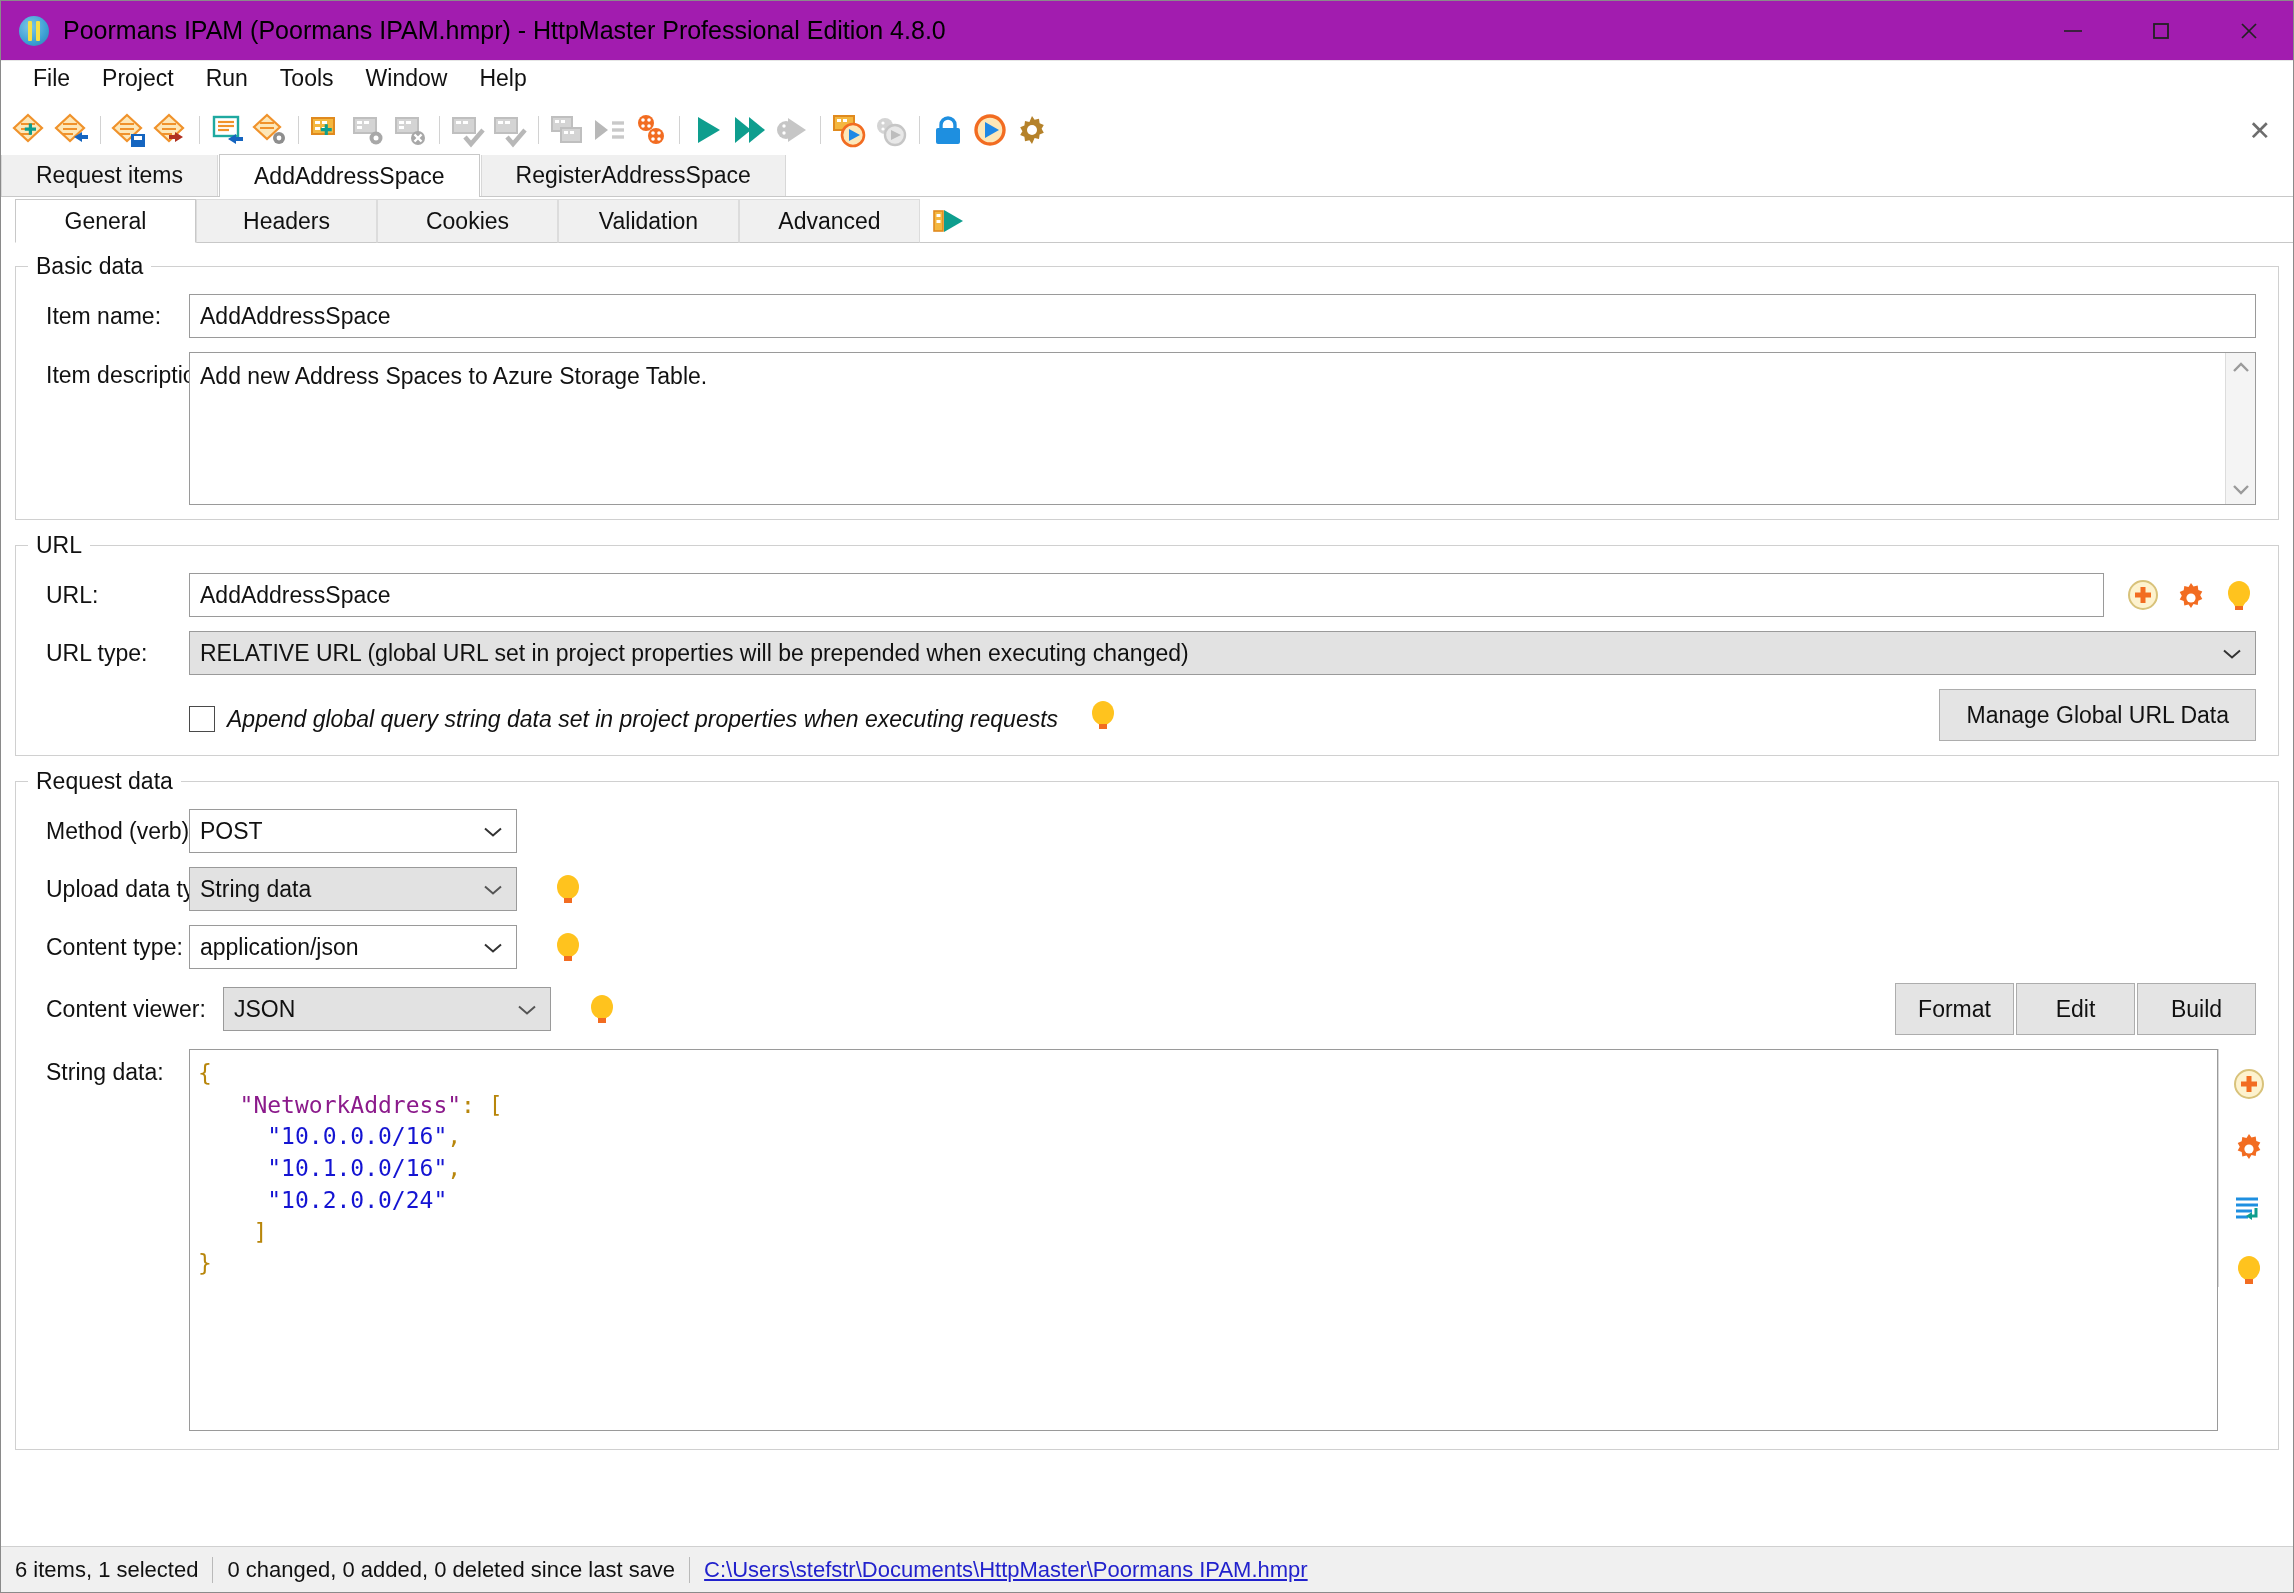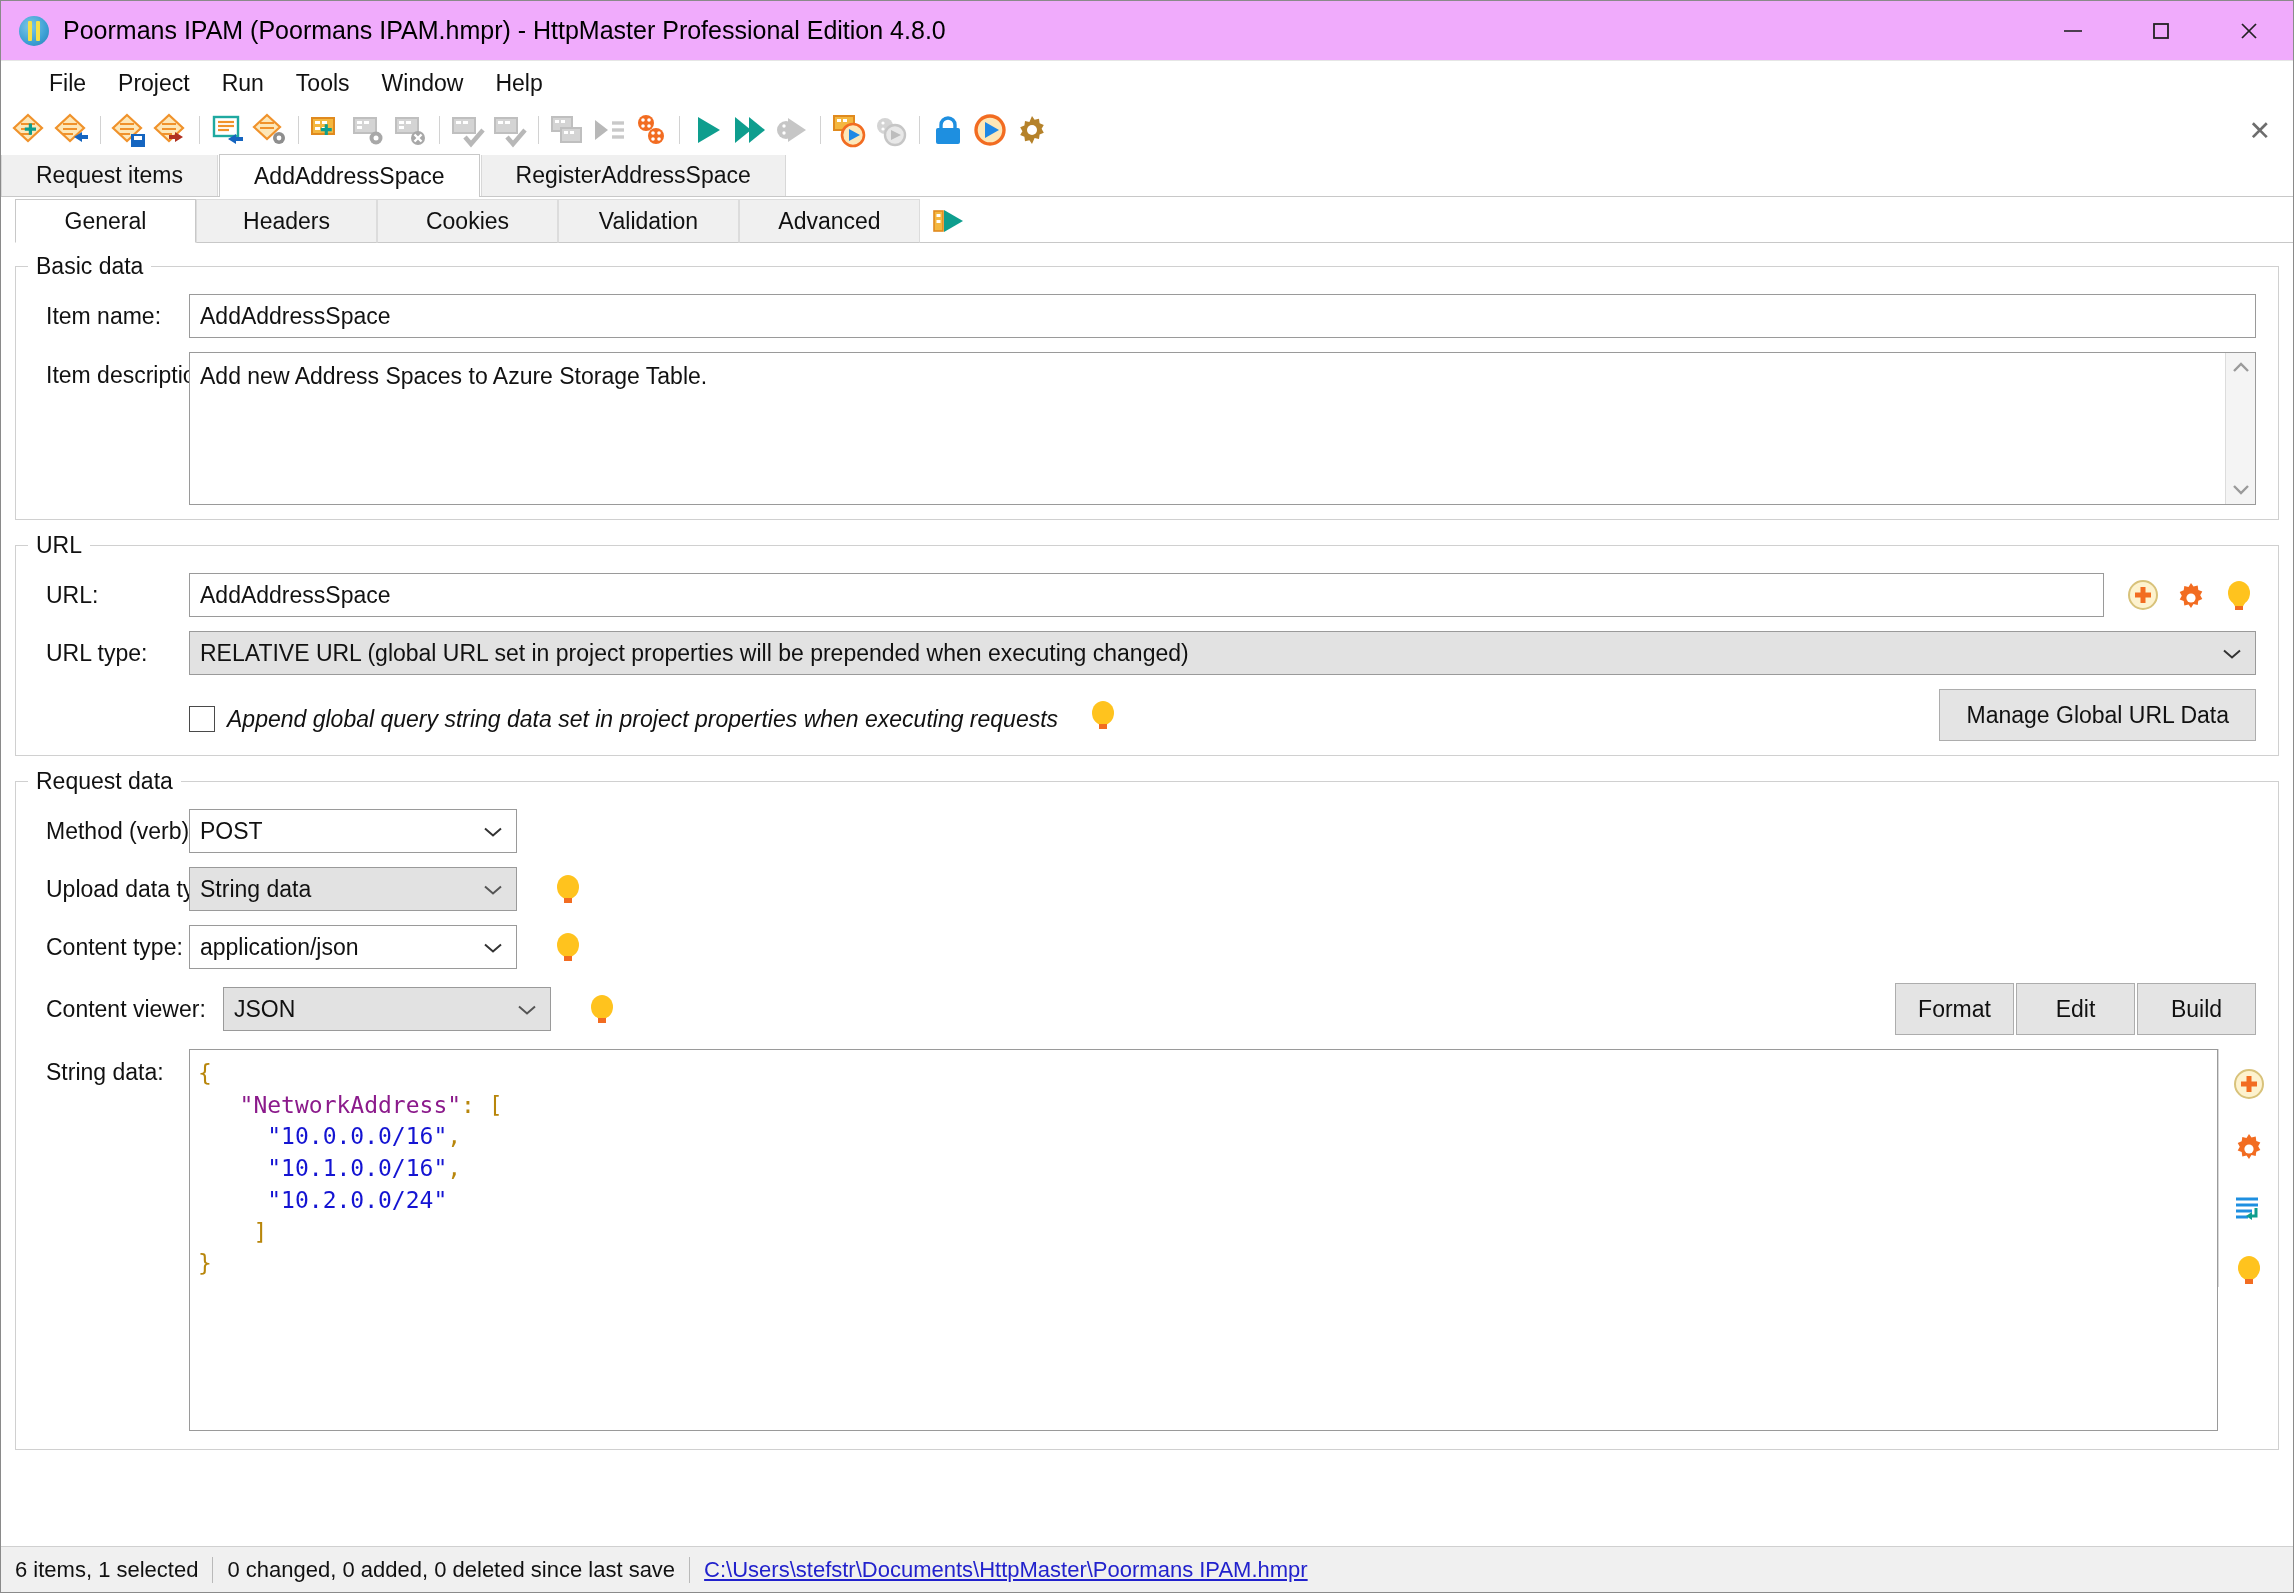--- a/index.html
+++ b/index.html
@@ -12,21 +12,21 @@
   .window {
     position: absolute; inset: 0;
     background: #ffffff;
     border: 1px solid #8a8a8a;
     display: flex; flex-direction: column;
   }
 
   
   .titlebar {
     height: 60px; flex: 0 0 60px;
-    background: #f0abfc;
+    background: #a21caf;
     display: flex; align-items: center;
     border-bottom: 1px solid #e6e6e6;
   }
   .app-icon {
     width: 30px; height: 30px; margin-left: 18px; margin-right: 14px;
     border-radius: 50%;
     background: radial-gradient(circle at 38% 35%, #7ec7e8 0%, #3c9fd4 60%, #2a7fae 100%);
     position: relative; flex: 0 0 30px;
   }
   .app-icon::before {
@@ -42,22 +42,22 @@
   .win-btn {
     width: 88px; height: 100%;
     display: flex; align-items: center; justify-content: center;
     color: #222;
   }
   .win-btn svg { display: block; }
 
   
   .menubar {
     height: 44px; flex: 0 0 44px;
-    display: flex; align-items: center;
-    padding-left: 32px; background: #ffffff;
+    display: flex; 
+    padding-left: 16px; background: #ffffff;
   }
   .menu-item {
     font-size: 23px; color: #111;
     padding: 4px 16px;
     white-space: nowrap;
   }
 
   
   .toolbar {
     height: 50px; flex: 0 0 50px;

